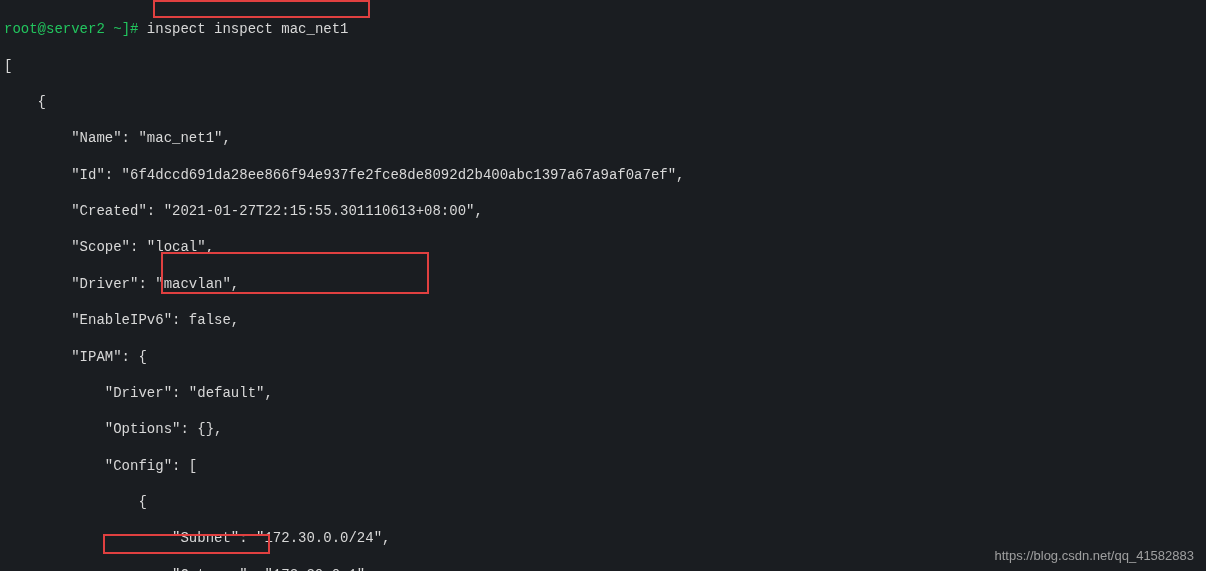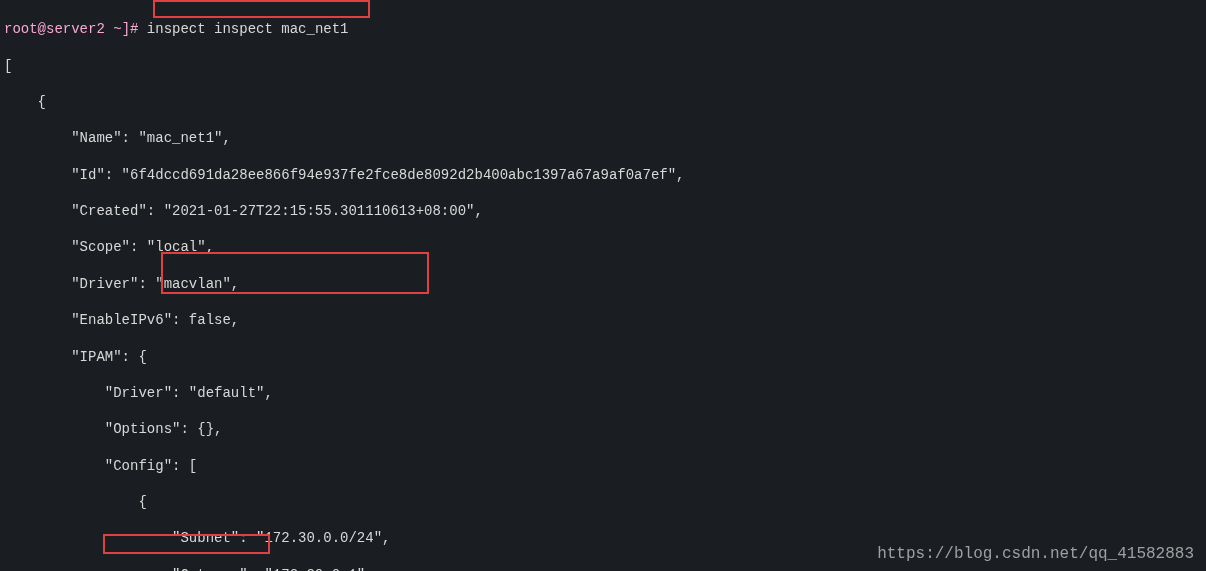--- a/index.html
+++ b/index.html
@@ -14,37 +14,37 @@
     height: 571px;
     overflow: hidden;
     position: relative;
     box-sizing: border-box;
   }
   .terminal {
     padding: 2px 4px 4px 4px;
     white-space: pre;
     position: relative;
   }
-  .prompt { color: #f9a8d4; font-family: Liberation Mono, monospace; }
+  .prompt { color: #22c55e; font-family: Liberation Mono, monospace; }
   .cmd { color: #d8d8d8; }
   .line { min-height: 18px; }
   .telem { color: #d8d8d8; }
   .box-red {
     border: 2px solid #e04040;
     position: absolute;
     pointer-events: none;
     box-sizing: border-box;
   }
   .watermark {
     position: absolute;
     right: 12px;
     bottom: 6px;
     color: #b6b6b6;
-    font-family: Liberation Mono, monospace;
-    font-size: 16px;
+    font-family: Liberation Sans, sans-serif;
+    font-size: 13px;
     opacity: 0.85;
   }
 </style>
 </head>
 <body>
 
 <div class="terminal">
 <div class="line"><span class="prompt">root@server2</span> <span class="prompt">~</span><span class="prompt">]#</span> <span class="cmd">inspect inspect mac_net1</span></div>
 <div class="line telem">[</div>
 <div class="line telem">    {</div>

